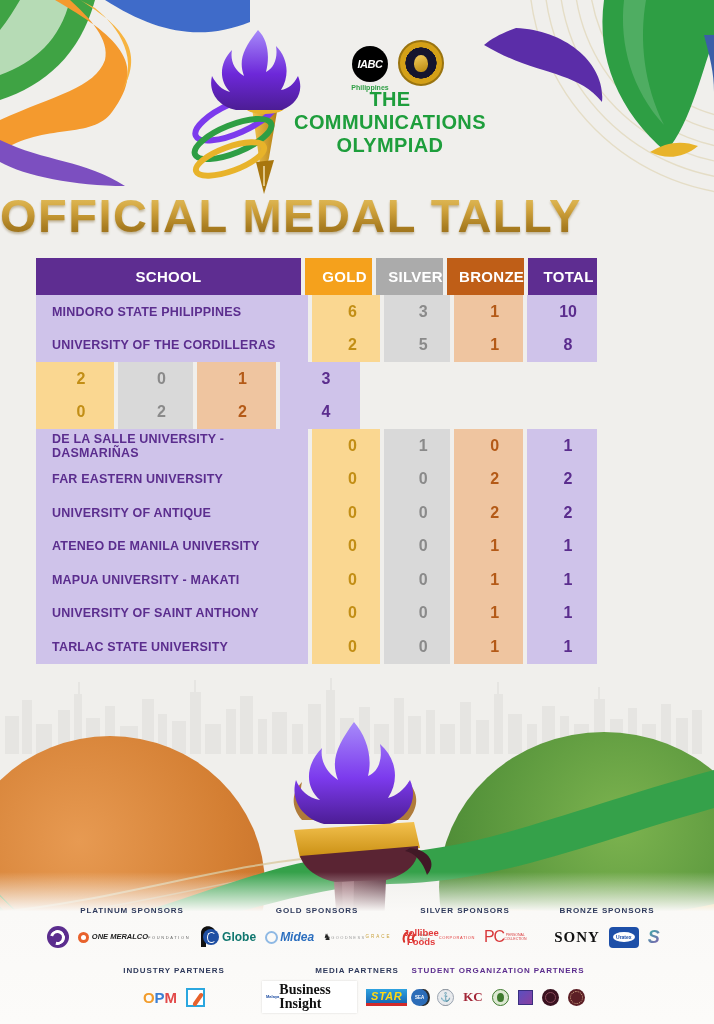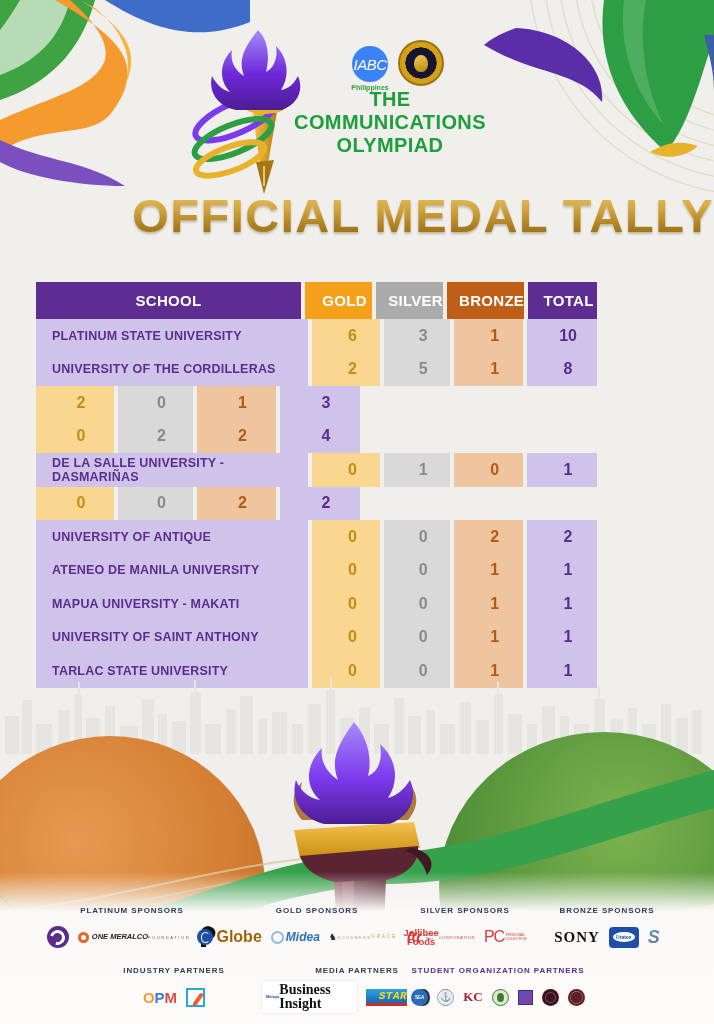--- a/index.html
+++ b/index.html
@@ -8,39 +8,39 @@
           background:#F0EFEC;font-family:"Liberation Sans",sans-serif;}
   svg{display:block;}
   .abs{position:absolute;}
 
   
   .arcs-tr{right:0;top:0;}
   .decor-tl{left:0;top:0;}
   .decor-tr{right:0;top:0;}
   .torch-top{left:178px;top:26px;}
   .iabc-wrap{left:349px;top:46px;width:42px;text-align:center;}
-  .iabc-circle{width:36px;height:36px;border-radius:50%;background:#3b82f6;color:#fff;
-    display:flex;align-items:center;justify-content:center;font-weight:400;font-size:15px;
+  .iabc-circle{width:36px;height:36px;border-radius:50%;background:#000000;color:#fff;
+    display:flex;align-items:center;justify-content:center;font-weight:700;font-size:11px;
     font-style:italic;letter-spacing:-.5px;margin:0 auto;}
   .iabc-sub{font-size:7px;color:#2E9E44;font-weight:700;margin-top:2px;}
   .seal{left:398px;top:40px;width:46px;height:46px;border-radius:50%;
     background:radial-gradient(circle,#15152E 0 52%,#D4A017 53% 78%,#B8860B 79% 100%);
     border:2px solid #9A7410;display:flex;align-items:center;justify-content:center;}
   .seal-head{width:14px;height:17px;border-radius:50% 50% 45% 45%;
     background:linear-gradient(160deg,#F3CD5E,#B8860B);}
   .event-title{left:240px;top:88px;width:300px;text-align:center;color:#1E9E3C;
     font-weight:800;font-size:20px;line-height:23px;letter-spacing:.4px;}
-  .main-title{left:0;top:188px;width:714px;text-align:right;font-size:47px;font-weight:800;
+  .main-title{left:0;top:188px;width:714px;text-align:left;font-size:47px;font-weight:800;
     letter-spacing:1.5px;
     background:linear-gradient(180deg,#EACB6F 0%,#D2A53E 38%,#A87C20 72%,#8F671A 100%);
     -webkit-background-clip:text;background-clip:text;color:transparent;
     filter:drop-shadow(0 2px 1px rgba(110,80,15,.35));}
 
   
-  .table{left:36px;top:258px;width:561px;margin-top:24px;}
+  .table{left:36px;top:258px;width:561px;}
   .thead,.trow{display:flex;}
   .c{display:flex;align-items:center;justify-content:center;padding-left:12px;}
   .c.school{width:317px;margin-right:4px;justify-content:flex-start;padding-left:16px;}
   .c.gold{width:78px;margin-right:4px;}
   .c.silver{width:75px;margin-right:4px;}
   .c.bronze{width:79px;margin-right:4px;}
   .c.total{width:80px;}
   .thead .c{height:37px;color:#fff;font-weight:800;font-size:15px;letter-spacing:.3px;}
   .thead .school{justify-content:center;padding-left:0;background:#5E2D91;}
   .thead .gold{background:#F5A11C;}
@@ -90,21 +90,21 @@
   .meralco-top{display:flex;align-items:center;gap:3px;}
   .meralco-dot{width:11px;height:11px;border-radius:50%;background:#E8622C;position:relative;}
   .meralco-dot::after{content:"";position:absolute;left:3px;top:3px;width:5px;height:5px;
     border-radius:50%;background:#fff;}
   .meralco-txt{font-size:7.5px;font-weight:800;font-style:italic;color:#222;}
   .meralco-sub{font-size:4px;letter-spacing:1.6px;color:#666;margin-top:1px;}
   .l-blackp svg{display:block;}
   .globe-ball{width:16px;height:16px;border-radius:50%;background:#1F4FA3;position:relative;margin-right:3px;}
   .globe-ball::after{content:"";position:absolute;left:4px;top:3px;width:7px;height:9px;
     border:1.5px solid #fff;border-radius:50%;border-right-color:transparent;}
-  .globe-txt{font-size:16px;font-weight:700;color:#a16207;}
+  .globe-txt{font-size:12px;font-weight:700;color:#0f766e;}
   .midea-ring{width:13px;height:13px;border:2px solid #8FB9E4;border-radius:50%;margin-right:2px;}
   .midea-txt{font-size:12px;font-weight:700;font-style:italic;color:#2C6FBF;}
   .grace-goat{font-size:9px;color:#222;line-height:1;}
   .grace-t1{font-size:4px;letter-spacing:1.4px;color:#9A9A9A;margin-top:1px;}
   .grace-t2{font-size:4.5px;letter-spacing:2px;color:#C9A13B;margin-top:1px;}
   .hw-sub{font-size:3.5px;color:#888;margin-top:1px;}
   .jb-main{font-size:9.5px;font-weight:800;color:#E23A3B;}
   .jb-sub{font-size:4px;letter-spacing:.6px;color:#E23A3B;margin-top:1px;text-align:left;}
   .pc-main{font-size:16px;font-weight:400;color:#D93A3C;letter-spacing:-1px;}
   .pc-sub{font-size:3.5px;color:#D93A3C;margin-top:1px;}
@@ -119,21 +119,21 @@
     -webkit-background-clip:text;background-clip:text;color:transparent;}
   .opm-l{font-size:15px;font-weight:800;}
   .opm-o{color:#F29C2B;}.opm-p{color:#3B7FD4;}.opm-m{color:#E24A4A;}
   .l-rocket{width:19px;height:19px;border:2px solid #2BA7DF;background:#fff;position:relative;}
   .l-rocket::after{content:"";position:absolute;left:8px;top:2px;width:4px;height:15px;
     background:#E8622C;transform:rotate(35deg);border-radius:2px;}
   .bi-box{background:#fff;padding:2px 4px;box-shadow:0 0 2px rgba(0,0,0,.15);text-align:left;}
   .bi-top{font-size:4px;color:#1F4FA3;font-weight:700;}
   .bi-main{font-family:"Liberation Serif",serif;font-size:14px;font-weight:700;color:#111;}
   .star-box{width:52px;height:17px;background:linear-gradient(180deg,#2FA3E0,#1668B5);
-    border-bottom:3px solid #D22A2A;display:flex;align-items:center;justify-content:flex-end;font-family:Liberation Mono, monospace;}
+    border-bottom:3px solid #D22A2A;display:flex;align-items:center;justify-content:center;}
   .star-txt{color:#FFD913;font-weight:900;font-style:italic;font-size:11px;letter-spacing:.5px;}
   .seal-dark{width:17px;height:17px;border-radius:50%;background:#2B2B2B;position:relative;}
   .seal-dark::after{content:"";position:absolute;inset:3px;border:1px solid #999;border-radius:50%;}
   .st-circ{width:17px;height:17px;border-radius:50%;display:flex;align-items:center;justify-content:center;}
   .st-sea{background:#2B6CB8;color:#fff;font-size:4.5px;font-weight:800;}
   .st-anchor{background:#E8EAED;border:1px solid #9AA4B0;color:#44506B;font-size:9px;}
   .st-kc{font-family:"Liberation Serif",serif;font-size:13px;font-weight:700;color:#A32638;}
   .st-green{background:#DCE8D2;border:1px solid #3E7A2E;position:relative;}
   .st-green::after{content:"";width:7px;height:9px;background:#3E7A2E;border-radius:50%;}
   .st-square{width:15px;height:15px;background:linear-gradient(135deg,#5B4FC0,#8A3FA0);
@@ -216,21 +216,21 @@
 
   <div class="abs table">
     <div class="thead">
       <div class="c school">SCHOOL</div>
       <div class="c gold">GOLD</div>
       <div class="c silver">SILVER</div>
       <div class="c bronze">BRONZE</div>
       <div class="c total">TOTAL</div>
     </div>
     <div class="trow">
-      <div class="c school">PLATINUM STATE UNIVERSITY</div>
+      <div class="c school">MINDORO STATE PHILIPPINES</div>
       <div class="c gold">6</div>
       <div class="c silver">3</div>
       <div class="c bronze">1</div>
       <div class="c total">10</div>
     </div>
     <div class="trow">
       <div class="c school">UNIVERSITY OF THE CORDILLERAS</div>
       <div class="c gold">2</div>
       <div class="c silver">5</div>
       <div class="c bronze">1</div>
@@ -249,20 +249,21 @@
       <div class="c total">4</div>
     </div>
     <div class="trow">
       <div class="c school">DE LA SALLE UNIVERSITY - DASMARIÑAS</div>
       <div class="c gold">0</div>
       <div class="c silver">1</div>
       <div class="c bronze">0</div>
       <div class="c total">1</div>
     </div>
     <div class="trow">
+      <div class="c school">FAR EASTERN UNIVERSITY</div>
       <div class="c gold">0</div>
       <div class="c silver">0</div>
       <div class="c bronze">2</div>
       <div class="c total">2</div>
     </div>
     <div class="trow">
       <div class="c school">UNIVERSITY OF ANTIQUE</div>
       <div class="c gold">0</div>
       <div class="c silver">0</div>
       <div class="c bronze">2</div>

